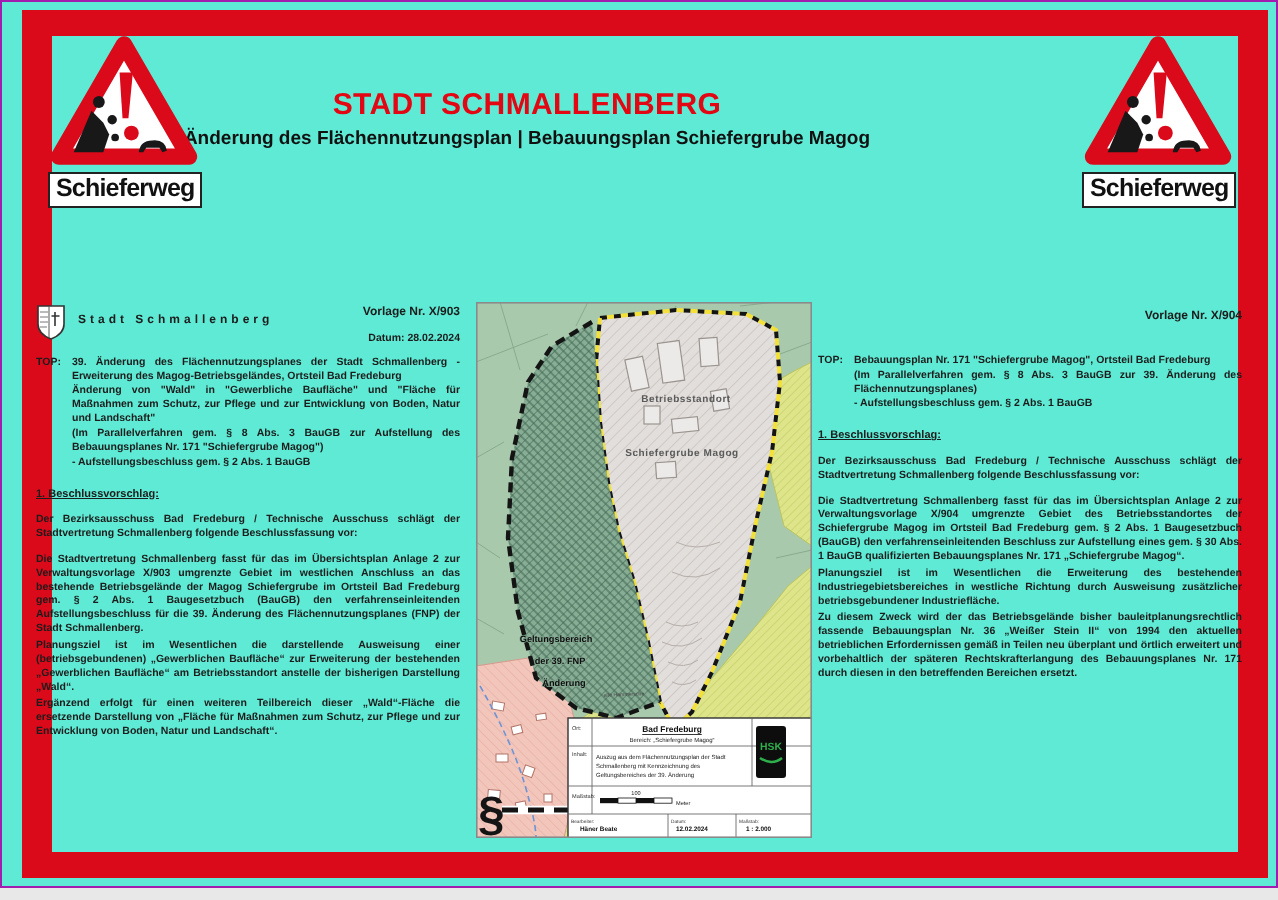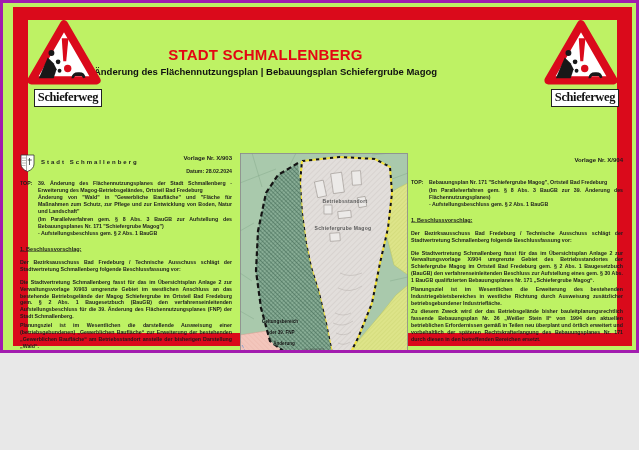--- a/index.html
+++ b/index.html
@@ -1,32 +1,32 @@
 <!DOCTYPE html>
 <html><head>
 <meta charset="utf-8">
 <style>
   html,body{margin:0;padding:0;background:#e8e8e8;}
   .page{
-    position:relative;width:639px;height:353px;box-sizing:border-box;
-    background:#bef264;border:3px solid #a21caf;overflow:hidden;
+    position:relative;width:639px;height:444px;box-sizing:border-box;
+    background:#5eead4;border:1px solid #a21caf;overflow:hidden;
     font-family:"Liberation Sans",sans-serif;
   }
   .red-frame{
     position:absolute;left:10px;top:4px;right:4px;bottom:4px;
     border:13px solid #da0a1b;border-left-width:15px;border-right-width:15px;
     pointer-events:none;
   }
   
   .head-wrap{position:absolute;left:25px;top:0;width:475px;text-align:center;}
   .main-title{margin-top:43px;font-size:15px;font-weight:bold;color:#e30613;letter-spacing:.2px;}
   .sub-title{margin-top:14px;font-size:10.5px;font-weight:bold;color:#e30613;}
   .sub-title2{margin-top:3px;font-size:9.5px;font-weight:bold;color:#111;}
   
-  .logo{position:absolute;width:76px;z-index:6;text-align:right;font-family:Liberation Serif, serif;}
+  .logo{position:absolute;width:76px;z-index:6;text-align:right;}
   .logo.left{left:23px;top:16px;}
   .logo.right{left:540px;top:16px;}
   .logo svg{display:block;width:76px;height:68px;margin:0 auto;}
   .logo-label{
     display:inline-block;margin-top:-3px;background:#fff;border:1.5px solid #222;
     font-size:12.5px;font-weight:bold;color:#111;letter-spacing:-.4px;
     padding:0 3px 1px 3px;line-height:15px;
   }
   
   .doc{position:absolute;z-index:3;}

